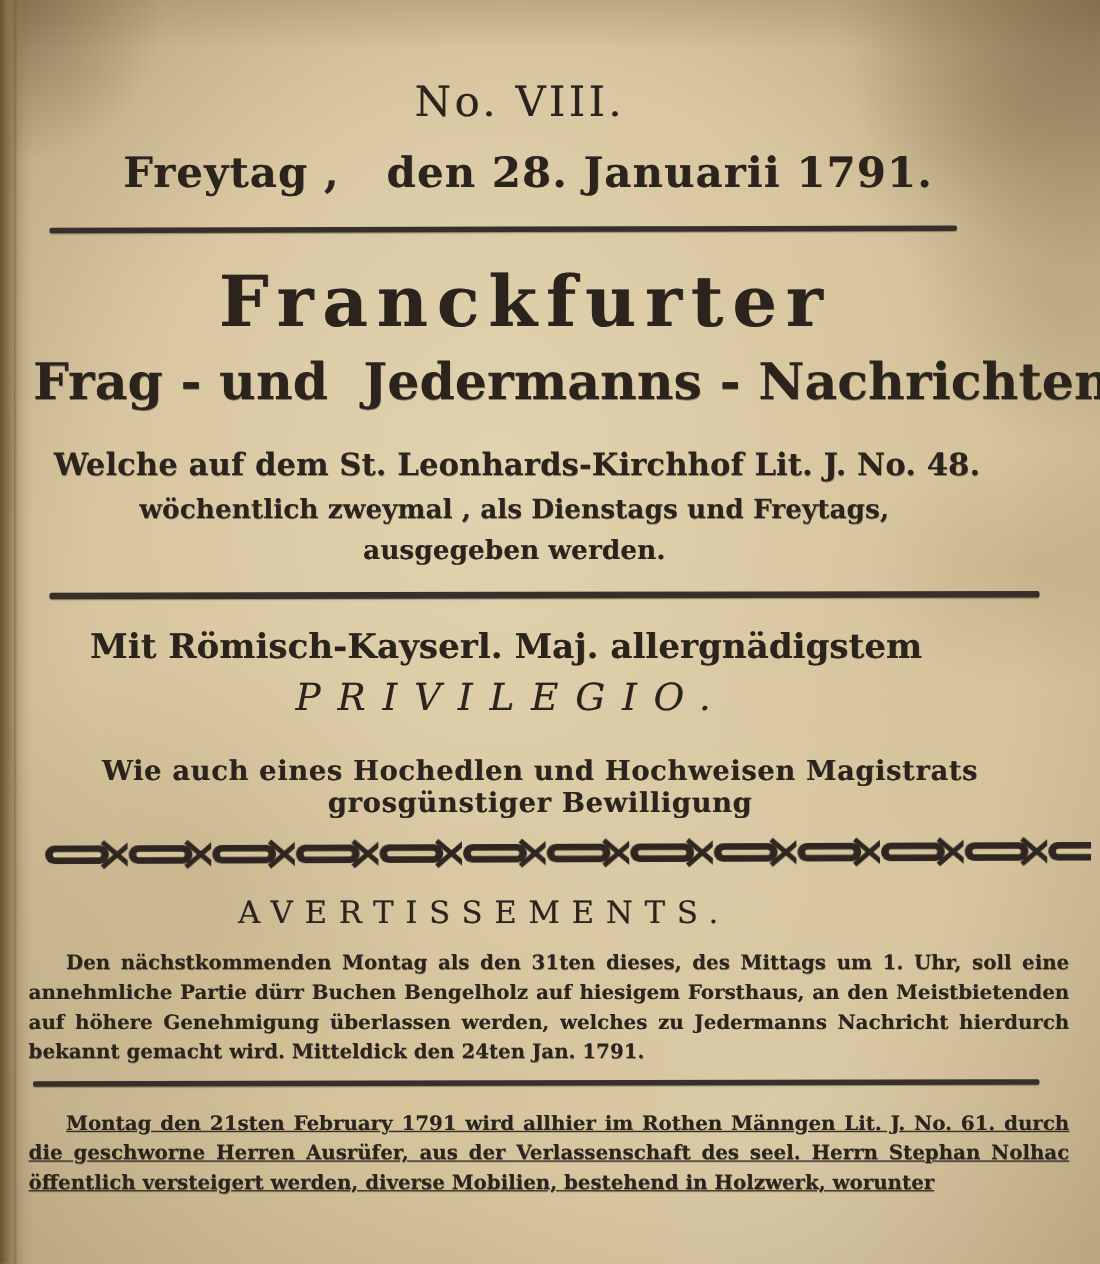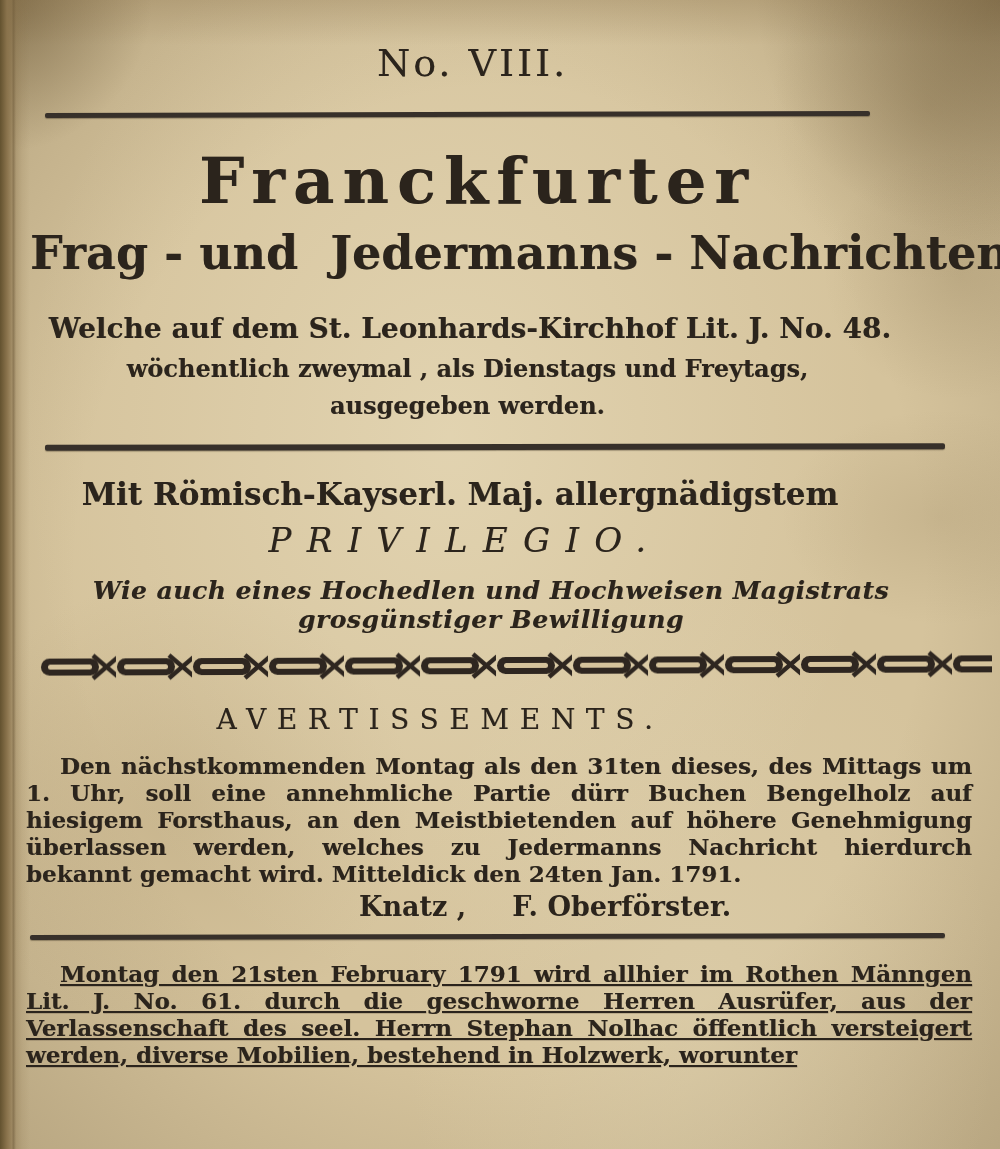--- a/index.html
+++ b/index.html
@@ -30,51 +30,52 @@
       radial-gradient(ellipse at 96% 24%,rgba(135,115,78,.22),rgba(135,115,78,0) 10%),
       radial-gradient(ellipse at 94% 45%,rgba(135,115,78,.18),rgba(135,115,78,0) 12%),
       
       radial-gradient(ellipse at 45% 38%,rgba(238,227,196,.5),rgba(238,227,196,0) 55%),
       
       radial-gradient(ellipse at 18% 70%,rgba(160,138,96,.25),rgba(160,138,96,0) 20%),
       radial-gradient(ellipse at 70% 88%,rgba(225,213,180,.4),rgba(225,213,180,0) 30%),
       
       radial-gradient(ellipse at 50% 50%,rgba(0,0,0,0) 60%,rgba(110,92,60,.28) 100%);
   }
-  .sheet{position:relative;width:100%;height:100%;padding:41px 40px 0 40px;}
+  .sheet{position:relative;width:100%;height:100%;padding:70px 40px 0 40px;}
   .c{text-align:center;}
   .ink{text-shadow:0.4px 0.4px 0.6px rgba(43,36,28,.45);}
   .issue{font-size:38px;letter-spacing:3px;margin-left:-55px;}
   .dateline{font-size:38px;font-weight:bold;white-space:pre;margin-top:20px;margin-left:-40px;letter-spacing:1px;}
   .rule{background:var(--rule);border-radius:2px;box-shadow:0 1px 1px rgba(60,50,35,.4);}
   .rule1{height:5px;width:825px;margin:27px 0 0 5px;transform:rotate(-.15deg);}
   .title1{font-size:64px;font-weight:bold;letter-spacing:8px;margin-top:26px;margin-left:-45px;}
   .title2{font-size:46px;font-weight:bold;white-space:pre;margin-top:8px;margin-left:-10px;}
   .sub1{font-size:28px;font-weight:bold;margin-top:32px;margin-left:-60px;}
   .sub2{font-size:24px;font-weight:bold;margin-top:9px;margin-left:-65px;}
   .sub3{font-size:24px;font-weight:bold;margin-top:8px;margin-left:-65px;}
   .rule2{height:6px;width:900px;margin:24px 0 0 5px;transform:rotate(-.1deg);}
   .priv1{font-size:31px;font-weight:bold;margin-top:26px;margin-left:-80px;}
   .priv2{font-size:34px;font-style:italic;letter-spacing:.45em;margin-top:8px;margin-left:-70px;}
-  .priv3{font-size:25px;font-weight:bold;margin-top:16px;margin-left:-18px;letter-spacing:.5px;font-style:italic;}
+  .priv3{font-size:25px;font-weight:bold;margin-top:32px;margin-left:-18px;letter-spacing:.5px;}
   .ornament{display:block;margin:16px auto 0 auto;transform:rotate(-.2deg);}
   .heading{font-size:28px;letter-spacing:.38em;margin-top:22px;margin-left:-120px;}
-  .para{font-size:23px;font-weight:bold;line-height:27px;text-align:justify;text-indent:34px;margin:0 -12px 0 -14px;}
+  .para{font-size:18px;font-weight:bold;line-height:27px;text-align:justify;text-indent:34px;margin:0 -12px 0 -14px;}
   .para1{margin-top:16px;}
   .sig{display:flex;justify-content:center;gap:46px;font-size:27px;font-weight:bold;margin-top:4px;padding-left:90px;}
   .rule3{height:5px;width:915px;margin:12px 0 0 -10px;transform:rotate(-.12deg);}
   .para2{margin-top:21px;text-decoration:underline;}
 </style>
 </head>
 <body>
 
 <div class="sheet">
 
   <div class="c issue ink">No. VIII.</div>
 
+  <div class="c dateline ink">Freytag ,   den 28. Januarii 1791.</div>
 
   <div class="rule rule1"></div>
 
   <div class="c title1 ink">Franckfurter</div>
   <div class="c title2 ink">Frag - und  Jedermanns - Nachrichten</div>
 
   <div class="c sub1 ink">Welche auf dem St. Leonhards-Kirchhof Lit. J. No. 48.</div>
   <div class="c sub2 ink">wöchentlich zweymal ,  als Dienstags und Freytags,</div>
   <div class="c sub3 ink">ausgegeben werden.</div>
 
@@ -92,22 +93,18 @@
         <path d="M53 4 L80 27 M53 27 L80 4" stroke="#2e2620" stroke-width="4.5" fill="none"></path>
       </pattern>
     </defs>
     <rect x="0" y="0" width="952" height="31" fill="url(#chain)"></rect>
   </svg>
 
   <div class="c heading ink">AVERTISSEMENTS.</div>
 
   <p class="para para1 ink">Den nächstkommenden Montag als den 31ten dieses, des Mittags um 1. Uhr, soll eine annehmliche Partie dürr Buchen Bengelholz auf hiesigem Forsthaus, an den Meistbietenden auf höhere Genehmigung überlassen werden, welches zu Jedermanns Nachricht hierdurch bekannt gemacht wird.  Mitteldick den 24ten Jan. 1791.</p>
 
-  <div class="sig">
-    <span>Knatz ,</span>
-    <span>F. Oberförster.</span>
-  </div>
 
   <div class="rule rule3"></div>
 
   <p class="para para2 ink">Montag den 21sten February 1791 wird allhier im Rothen Männgen Lit. J. No. 61. durch die geschworne Herren Ausrüfer, aus der Verlassenschaft des seel. Herrn Stephan Nolhac öffentlich versteigert werden, diverse Mobilien, bestehend in Holzwerk, worunter</p>
 
 </div>
 
 </body></html>

